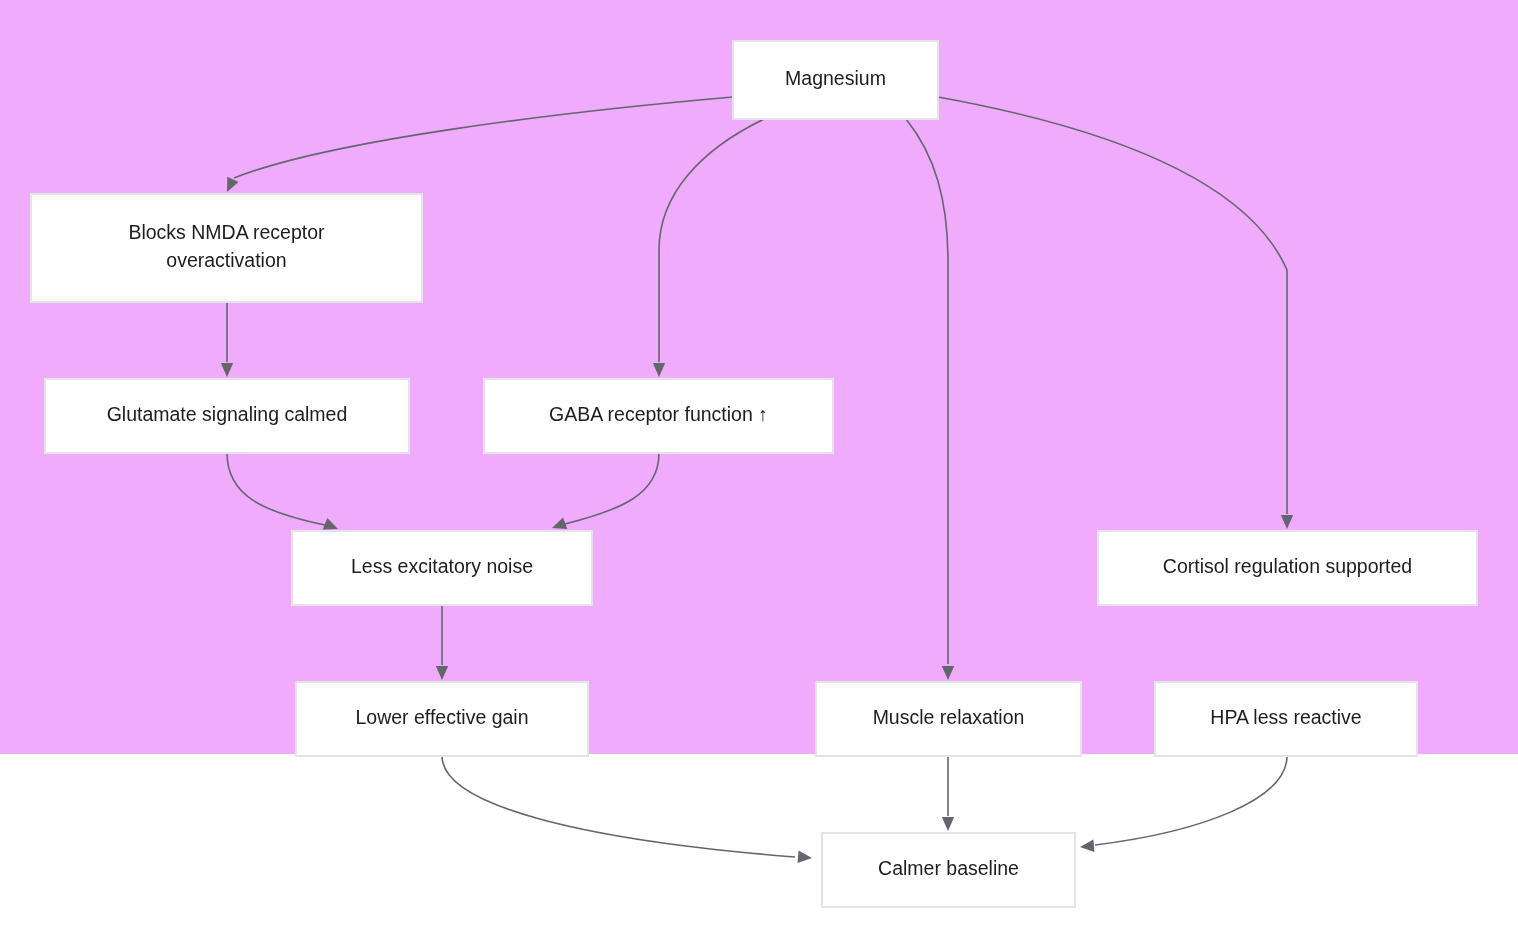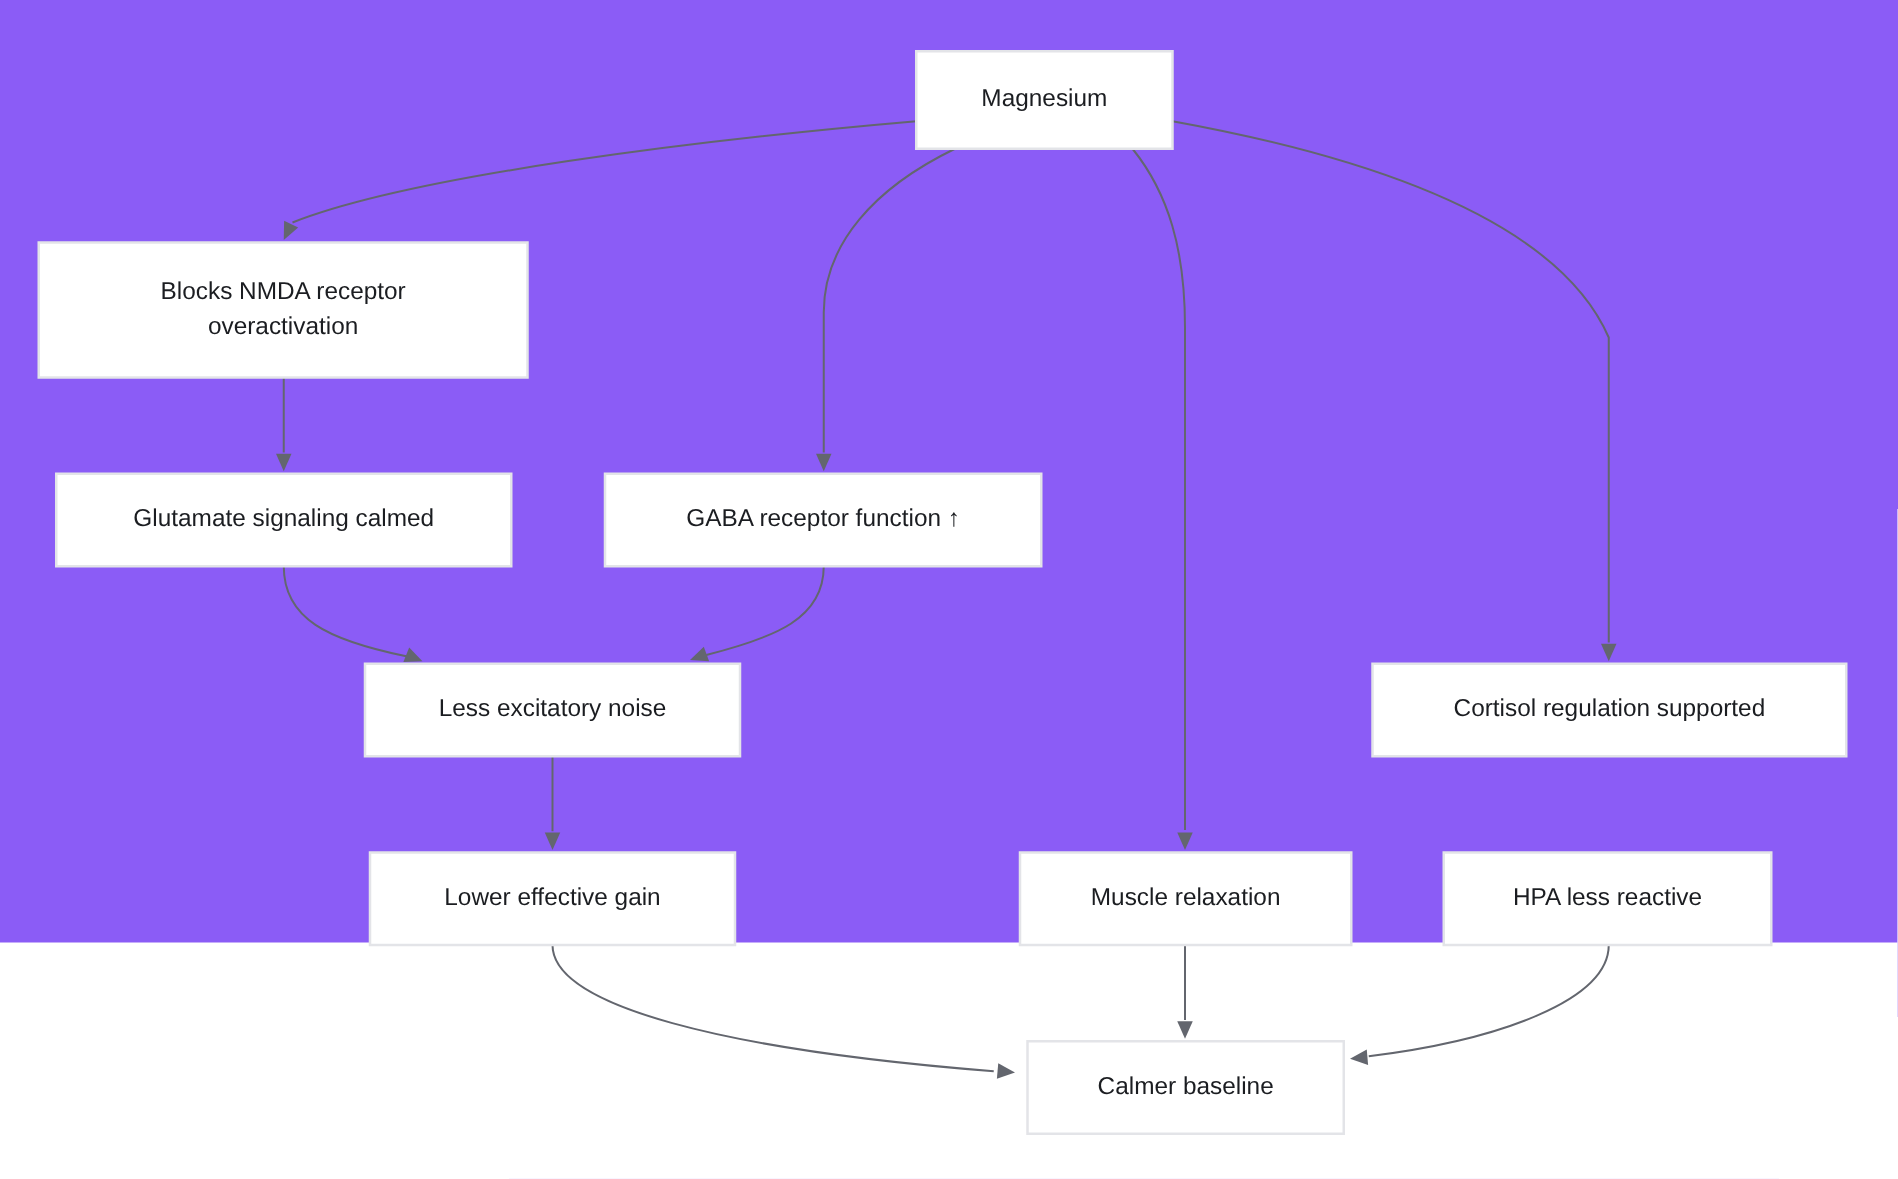--- a/index.html
+++ b/index.html
@@ -11,21 +11,21 @@
   body {
     font-family: "Liberation Sans", sans-serif;
     width: 1518px;
     height: 943px;
     overflow: hidden;
   }
   #flow-root {
     position: relative;
     width: 1518px;
     height: 754px;
-    background: #8b5cf6;
+    background: #f0abfc;
   }
   #flow-svg {
     position: absolute;
     top: 0;
     left: 0;
     width: 1518px;
     height: 943px;
     display: block;
   }
   .node-rect {

